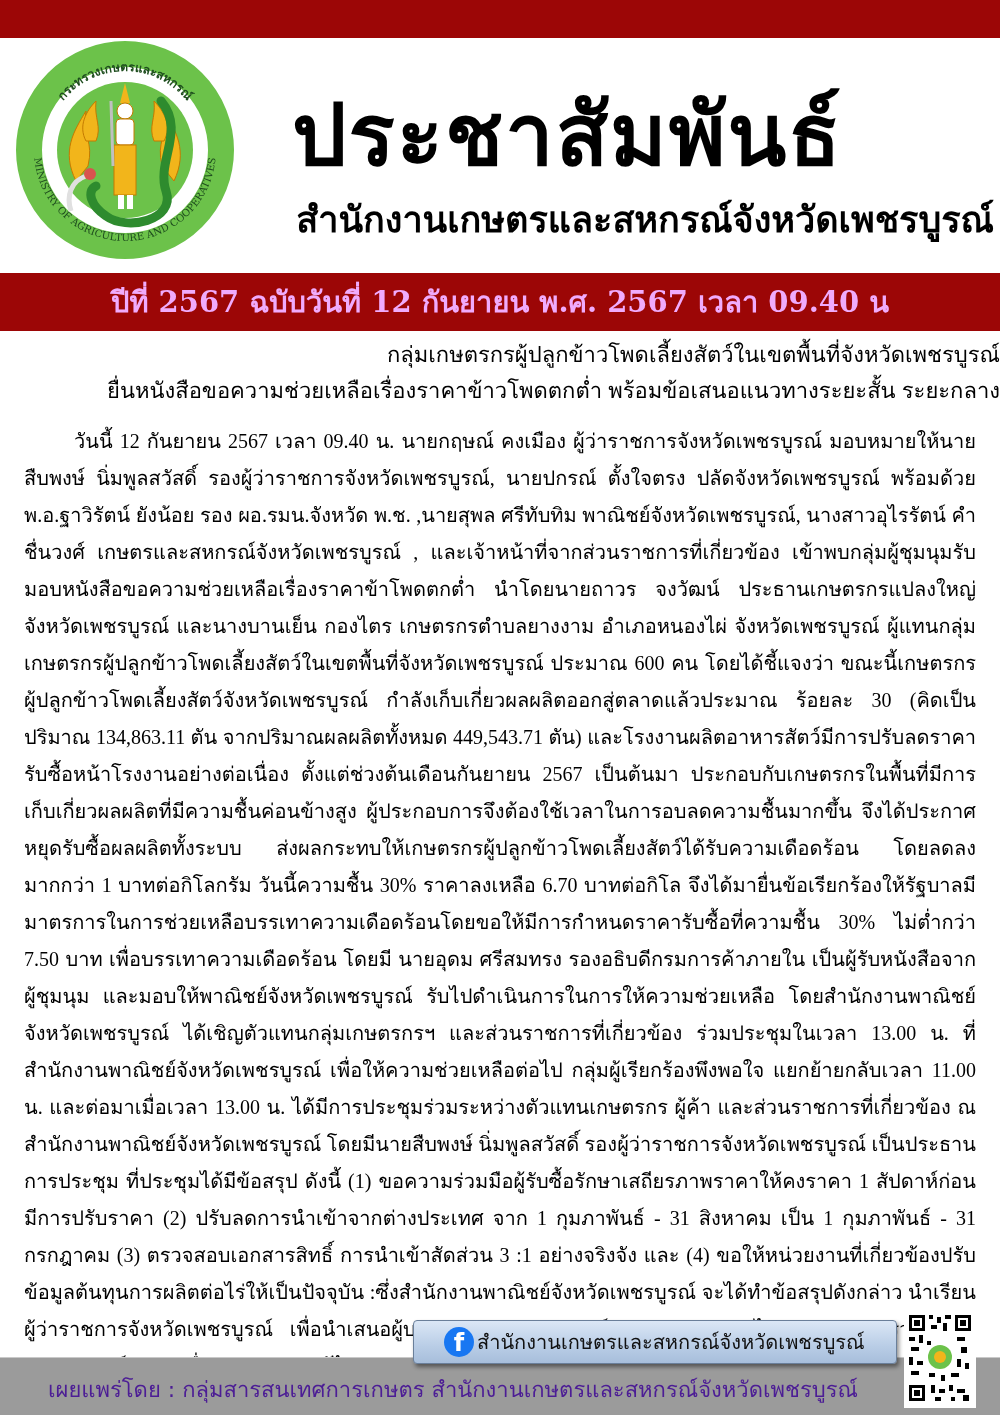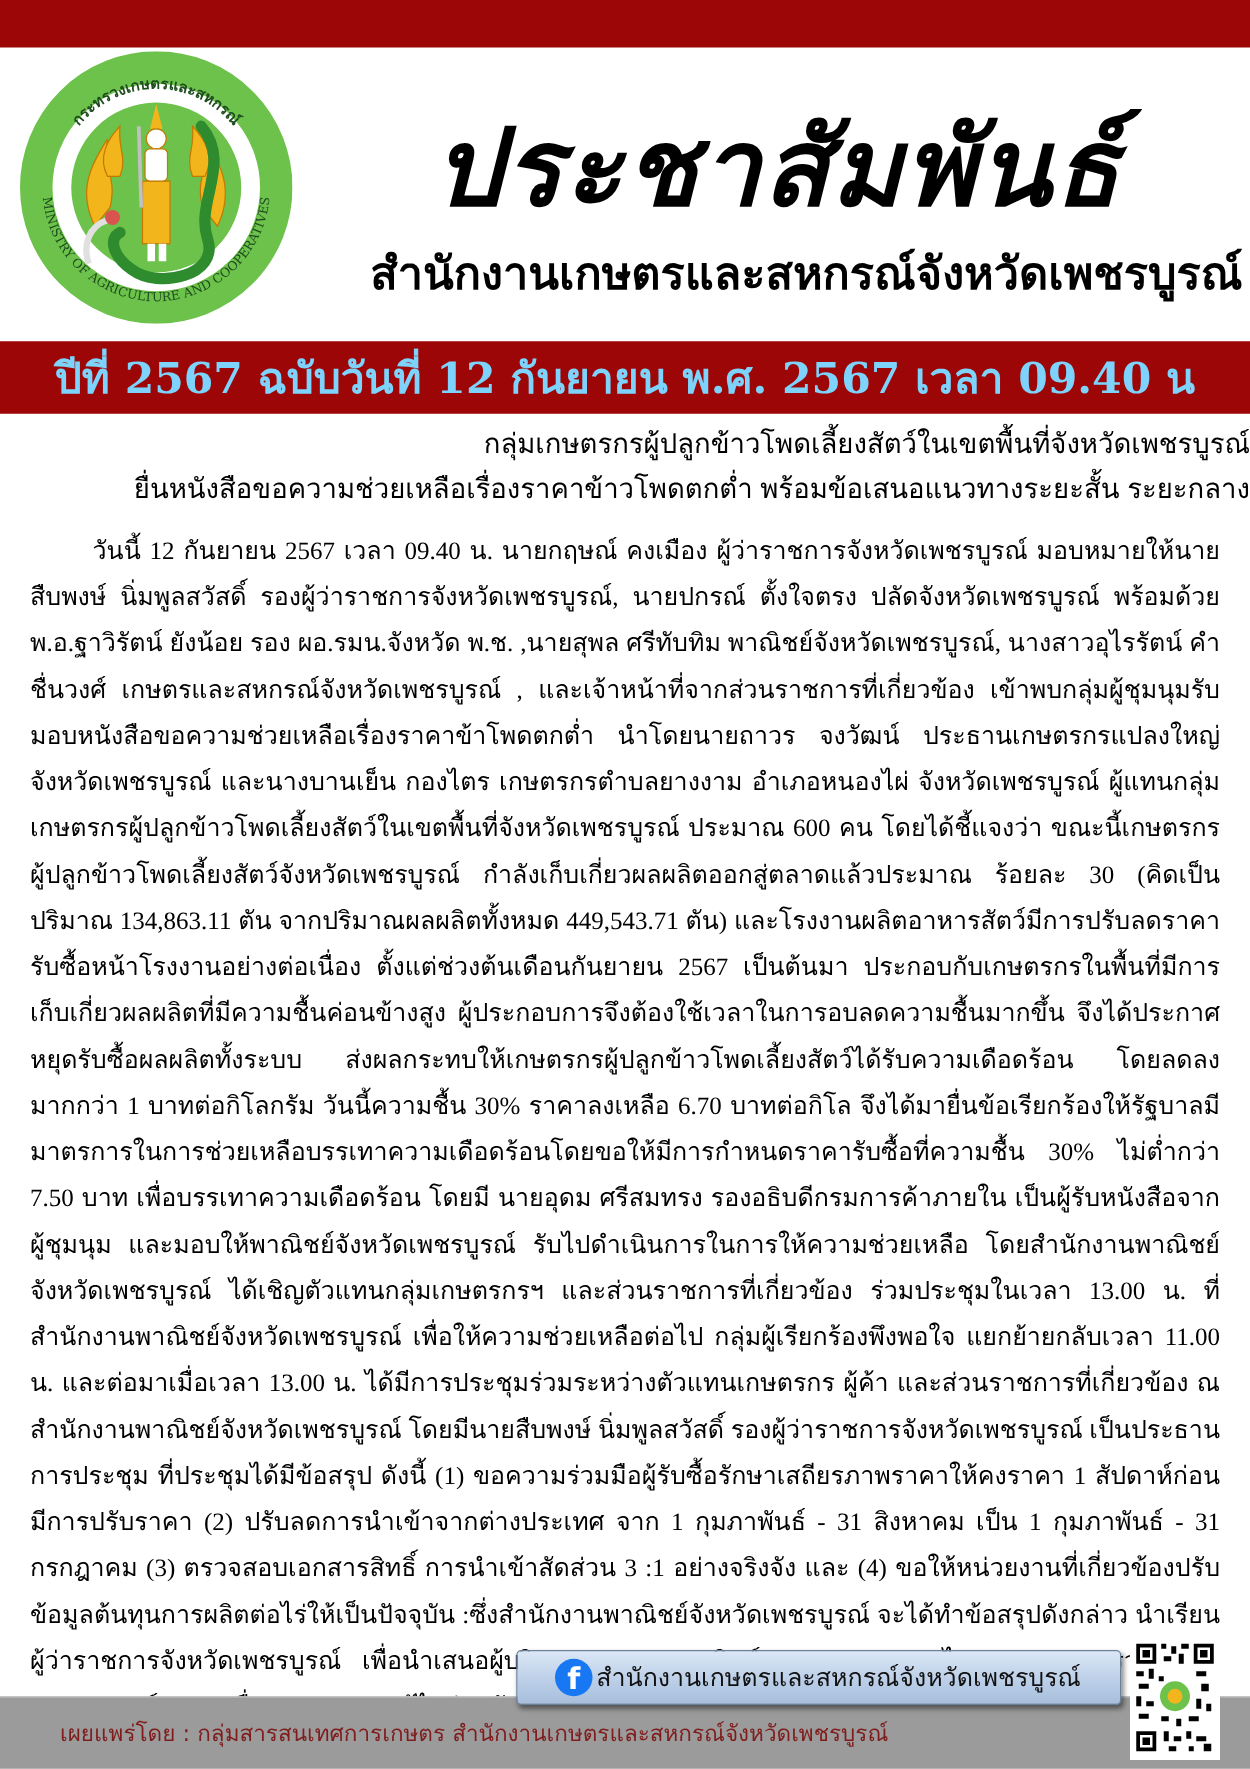--- a/index.html
+++ b/index.html
@@ -3,35 +3,35 @@
 <meta charset="utf-8">
 <style>
   html, body { margin:0; padding:0; }
   body {
     width:1000px; height:1415px; position:relative; overflow:hidden;
     background:#ffffff; font-family:"DejaVu Sans", sans-serif; color:#000;
   }
   .topbar { position:absolute; left:0; top:0; width:1000px; height:38px; background:#9c0606; }
   .logo { position:absolute; left:16px; top:41px; width:218px; height:218px; }
   .title {
-    position:absolute; left:292px; top:76px; width:660px; text-align:center;
+    position:absolute; left:292px; top:76px; width:660px; 
     font-family:"DejaVu Sans", sans-serif; font-weight:bold; font-size:86px; line-height:118px;
-    letter-spacing:2px; white-space:nowrap;font-style:italic;
+    letter-spacing:2px; white-space:nowrap;
   }
   .subtitle {
     position:absolute; left:236px; top:194px; width:764px; text-align:right;
     font-family:"DejaVu Sans", sans-serif; font-weight:bold; font-size:36px; line-height:52px;
     white-space:nowrap; padding-right:6px; box-sizing:border-box;
   }
   .issue-band {
     position:absolute; left:0; top:273px; width:1000px; height:58px; background:#9c0606;
     display:flex; align-items:center; justify-content:center;
   }
   .issue-band span {
-    color:#7dd3fc; font-family:"DejaVu Serif", serif; font-weight:bold; font-size:34px; white-space:nowrap;
+    color:#f0abfc; font-family:"DejaVu Serif", serif; font-weight:bold; font-size:29px; white-space:nowrap;
   }
   .headline {
     position:absolute; left:0; width:1000px; text-align:right;
     font-family:"Liberation Sans", sans-serif; font-size:22px; line-height:30px; white-space:nowrap;
   }
   .h1 { top:340px; }
   .h2 { top:376px; }
   .body {
     position:absolute; left:24px; top:423px; width:952px;
     font-family:"Liberation Serif", serif; font-size:20px; line-height:37px;
@@ -49,22 +49,22 @@
     width:30px; height:30px; border-radius:50%; background:#1877f2; color:#fff;
     font-family:"DejaVu Sans", sans-serif; font-weight:bold; font-size:24px;
     display:flex; align-items:flex-end; justify-content:center; overflow:hidden; margin-right:3px;
   }
   .fb-label { font-family:"DejaVu Sans", sans-serif; font-size:20px; color:#111; white-space:nowrap; }
   .footer {
     position:absolute; left:0; top:1357px; width:1000px; height:58px; background:#9b9b9b;
     border-top:1px solid #c9c9c9; z-index:1;
   }
   .footer span {
-    position:absolute; left:48px; top:14px; color:#7f1d1d;
-    font-family:"DejaVu Sans", sans-serif; font-size:18px; white-space:nowrap;
+    position:absolute; left:48px; top:14px; color:#4c1d95;
+    font-family:"DejaVu Sans", sans-serif; font-size:22px; white-space:nowrap;
   }
   .qr {
     position:absolute; left:904px; top:1308px; width:72px; height:100px; background:#fff; z-index:4;
     box-sizing:border-box; padding:3px;
   }
 </style>
 </head>
 <body>
 
 <div class="topbar"></div>

